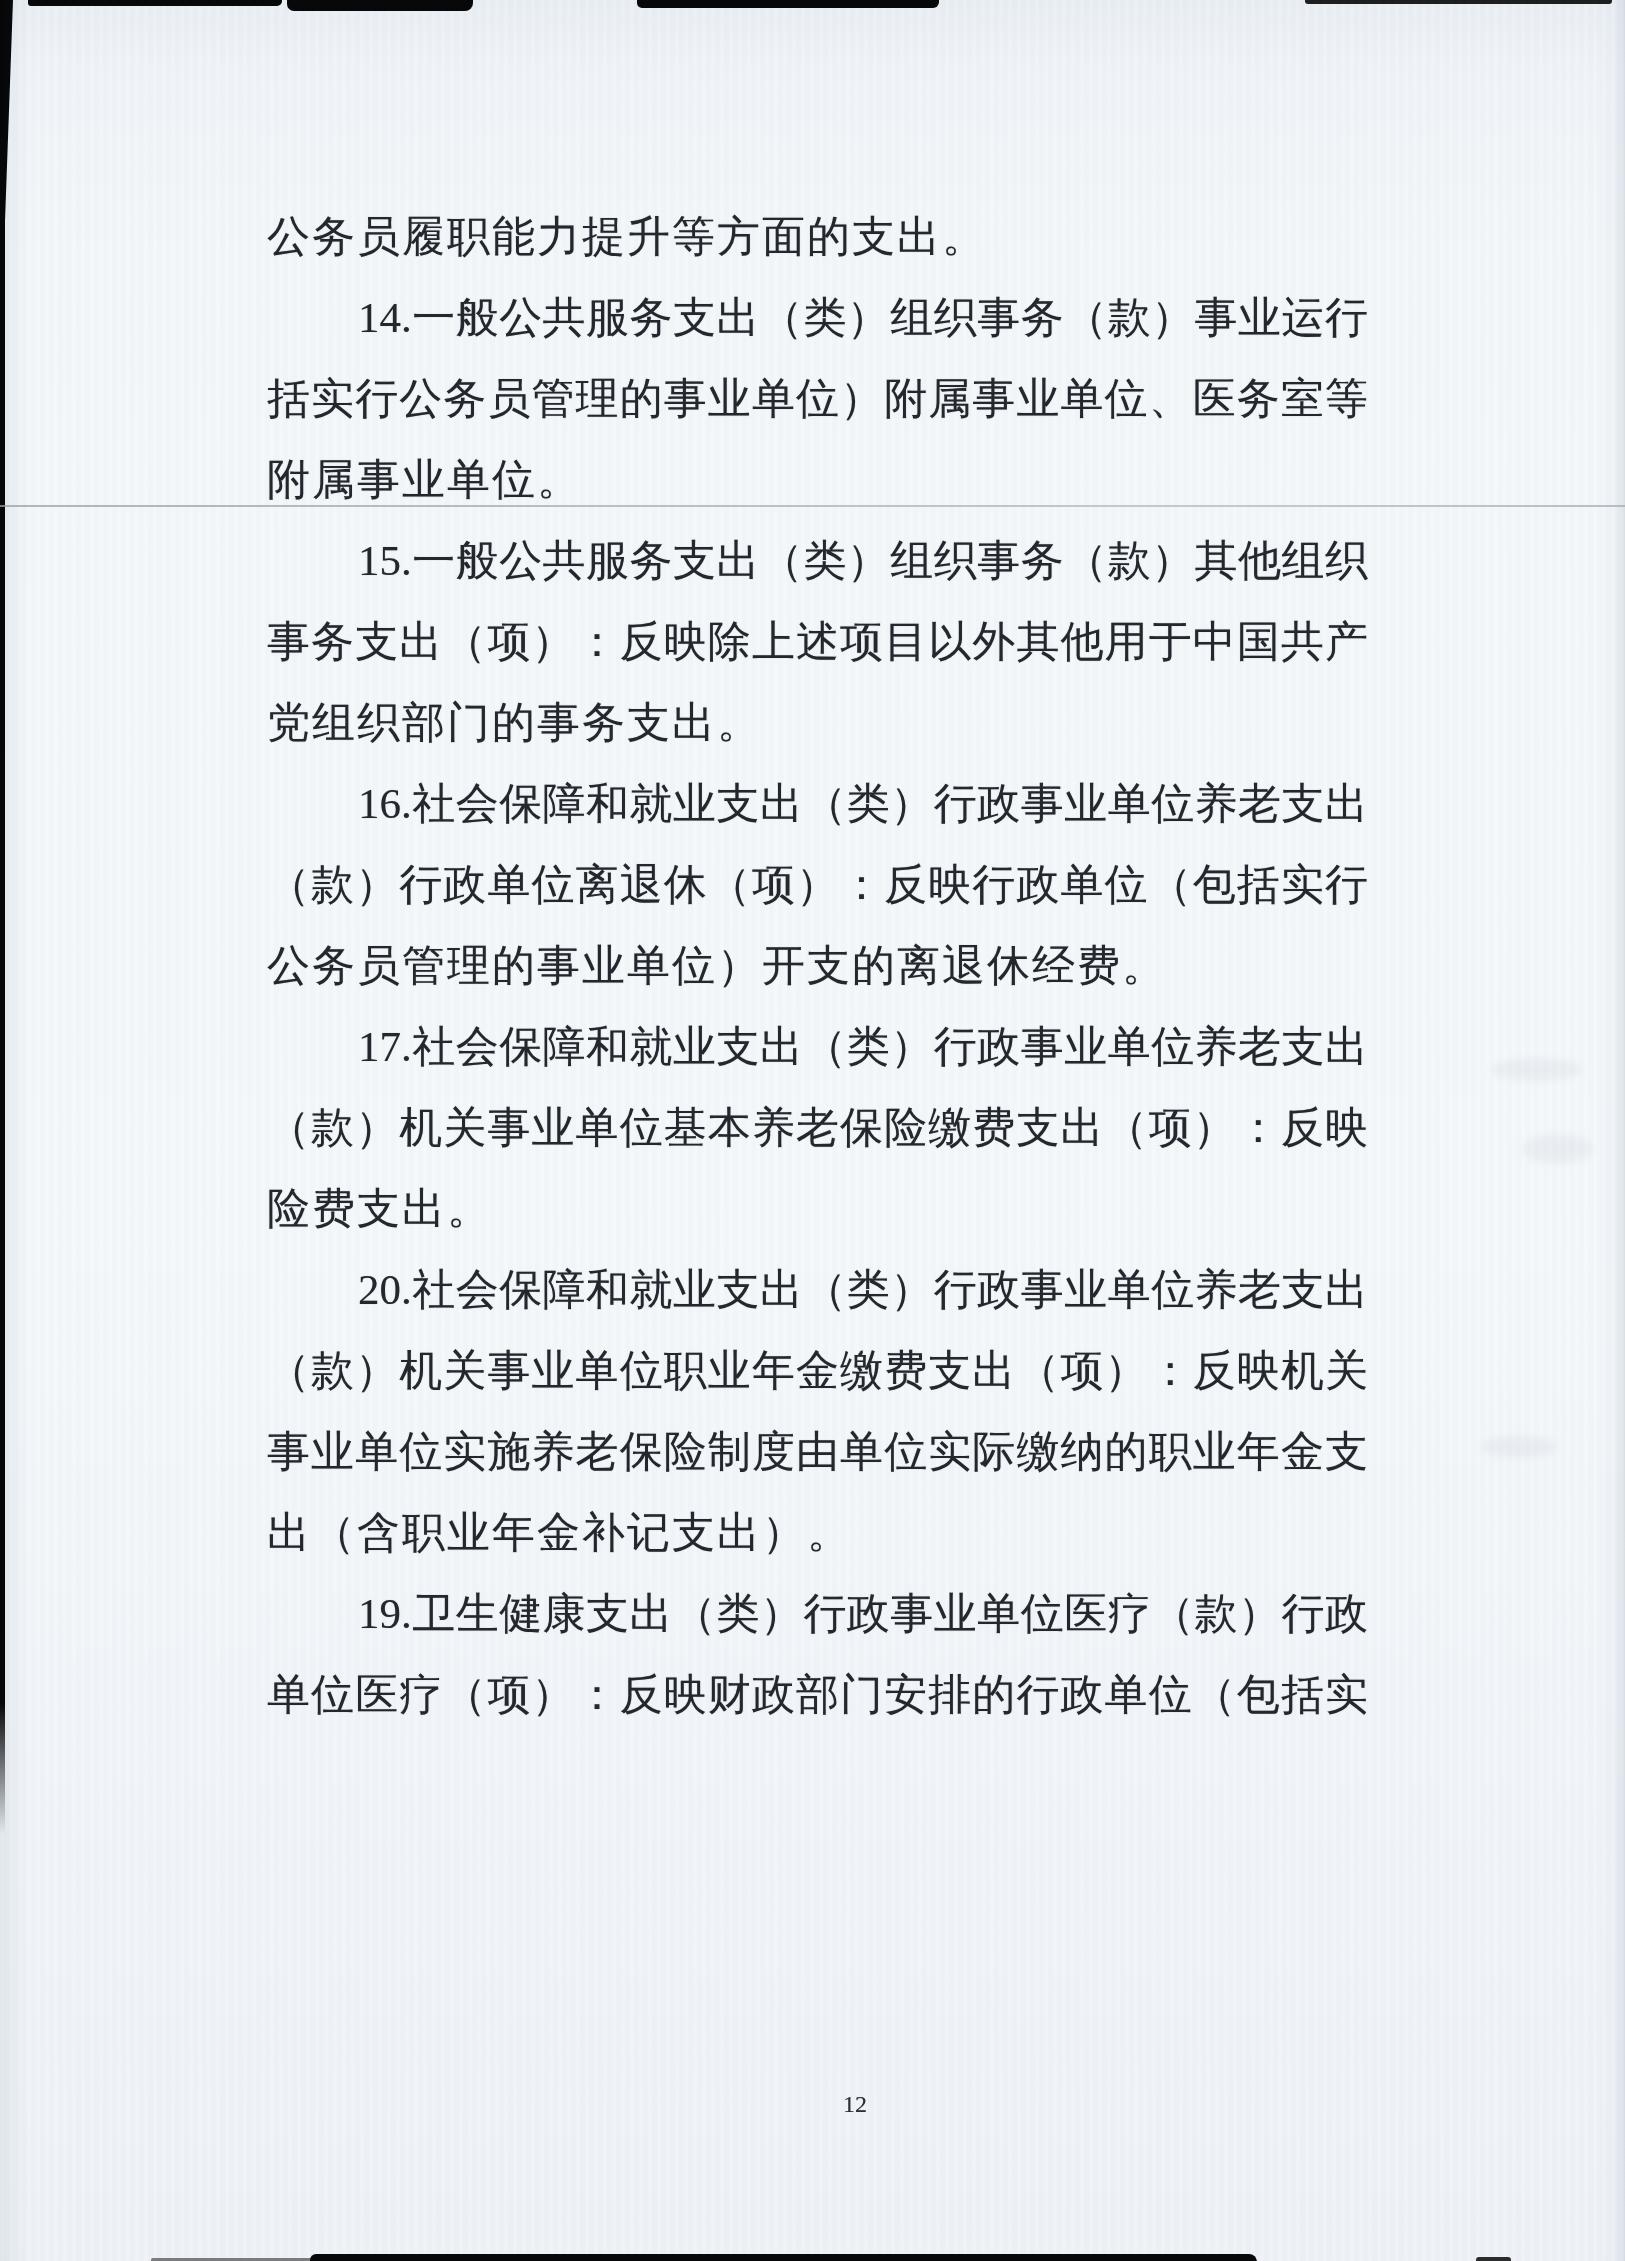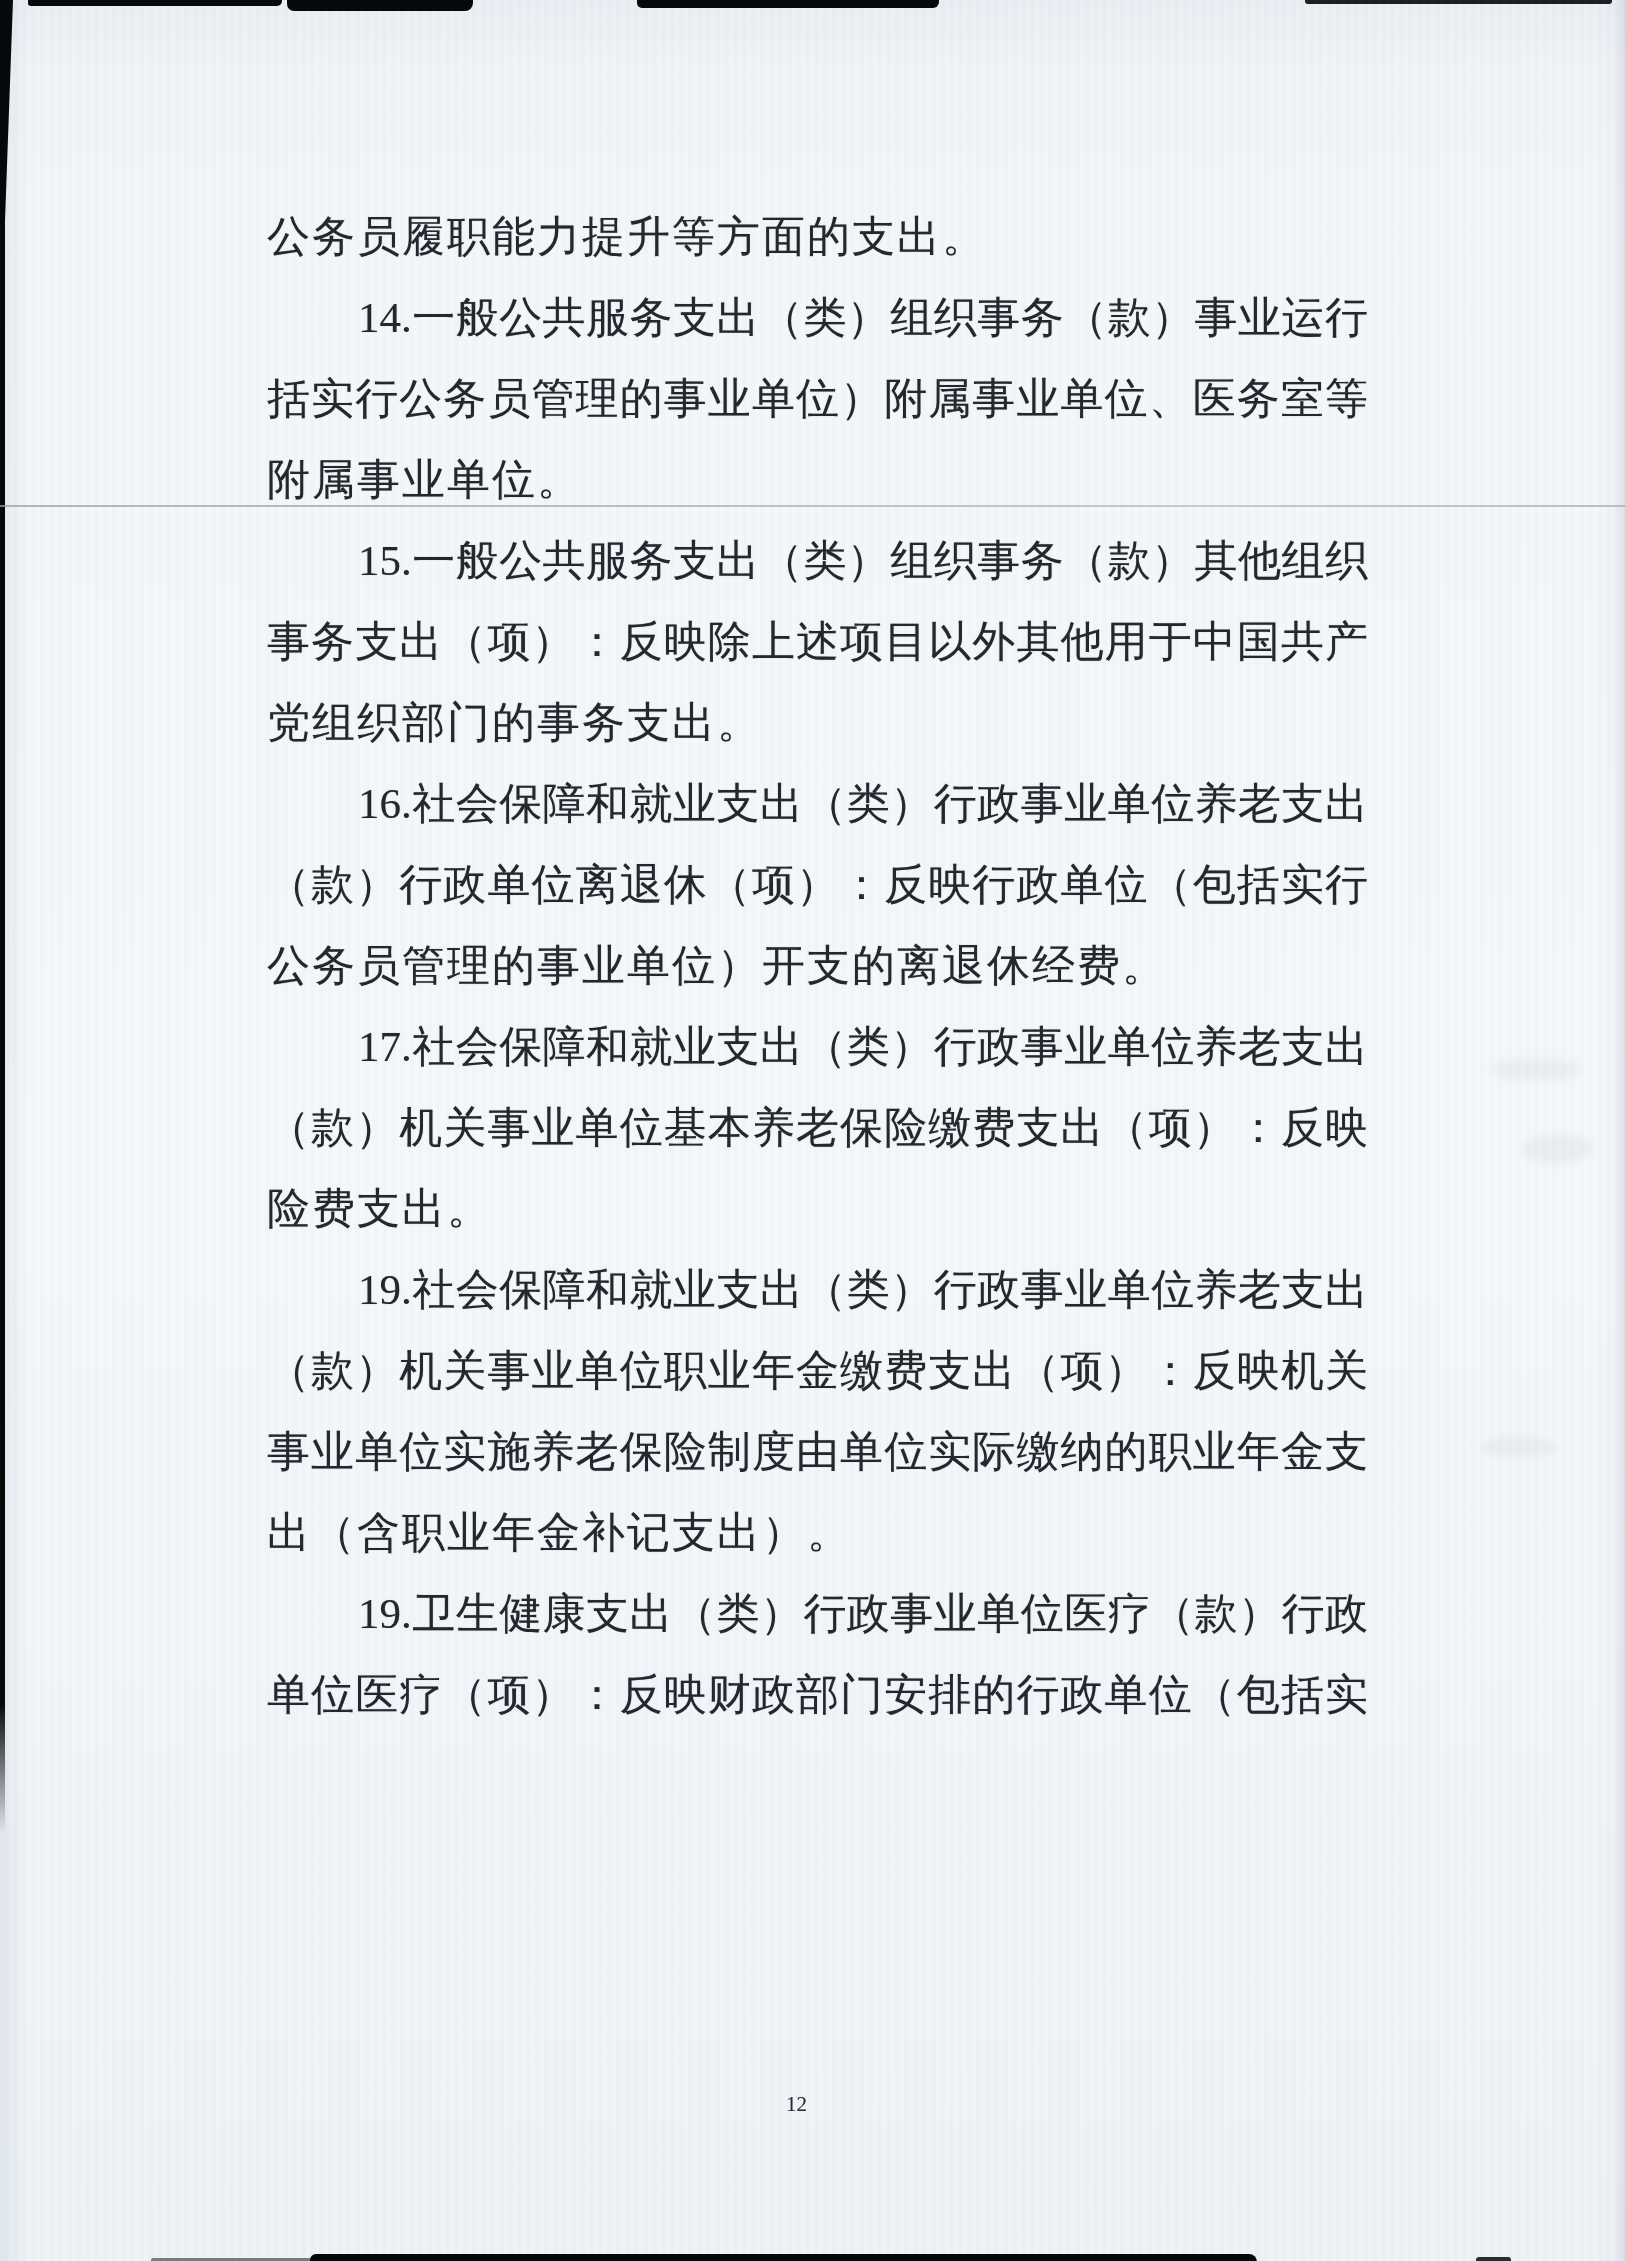--- a/index.html
+++ b/index.html
@@ -49,21 +49,21 @@
     height: 81px; line-height: 81px;
     font-size: 43px; color: #24282e;
     text-shadow: 0 0 1px rgba(40,46,56,0.38);
     text-align: justify; text-align-last: justify;
     word-break: keep-all; overflow: hidden;
   }
   .line.first { padding-left: 91px; }
   .line.short { text-align-last: left; letter-spacing: 2px; }
 
   .page-number { position: absolute; left: 786px; top: 2088px; width: 81px; height: 32px;
-    line-height: 32px; text-align: left; font-size: 21px; color: #2a2f36;
+    line-height: 32px; text-align: right; font-size: 24px; color: #2a2f36;
     text-shadow: 0 0 0.5px rgba(40,46,56,0.4); }
 </style>
 </head>
 <body>
 
 <div class="page">
 
   <div class="artifact edge-top-a"></div>
   <div class="artifact edge-top-b"></div>
   <div class="artifact edge-top-c"></div>
@@ -87,21 +87,21 @@
       <div class="line short">附属事业单位。</div>
       <div class="line first">15.一般公共服务支出（类）组织事务（款）其他组织</div>
       <div class="line">事务支出（项）：反映除上述项目以外其他用于中国共产</div>
       <div class="line short">党组织部门的事务支出。</div>
       <div class="line first">16.社会保障和就业支出（类）行政事业单位养老支出</div>
       <div class="line">（款）行政单位离退休（项）：反映行政单位（包括实行</div>
       <div class="line short">公务员管理的事业单位）开支的离退休经费。</div>
       <div class="line first">17.社会保障和就业支出（类）行政事业单位养老支出</div>
       <div class="line">（款）机关事业单位基本养老保险缴费支出（项）：反映</div>
       <div class="line short">险费支出。</div>
-      <div class="line first">19.社会保障和就业支出（类）行政事业单位养老支出</div>
+      <div class="line first">20.社会保障和就业支出（类）行政事业单位养老支出</div>
       <div class="line">（款）机关事业单位职业年金缴费支出（项）：反映机关</div>
       <div class="line">事业单位实施养老保险制度由单位实际缴纳的职业年金支</div>
       <div class="line short">出（含职业年金补记支出）。</div>
       <div class="line first">19.卫生健康支出（类）行政事业单位医疗（款）行政</div>
       <div class="line">单位医疗（项）：反映财政部门安排的行政单位（包括实</div>
     </div>
 
   <div class="page-number">12</div>
 
 </div>

